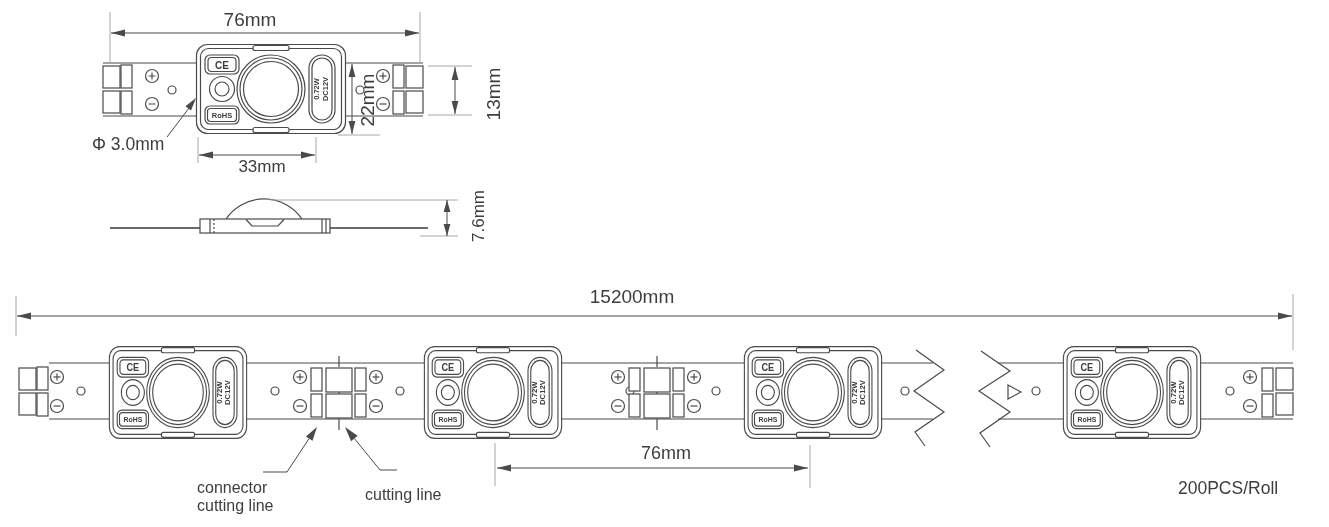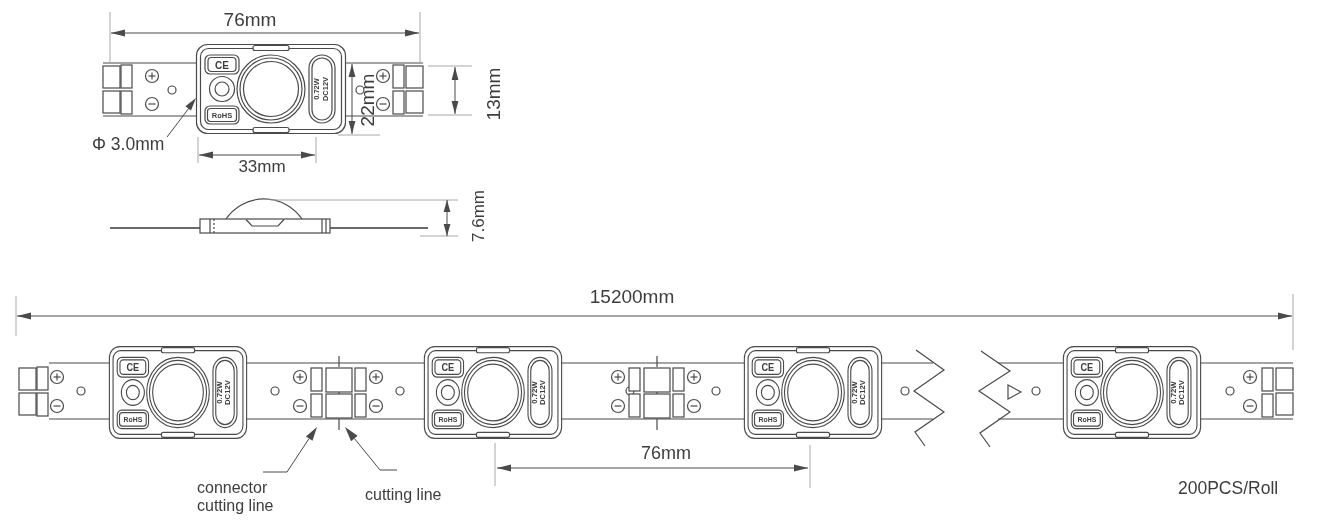--- a/index.html
+++ b/index.html
@@ -1,16 +1,16 @@
 <!DOCTYPE html>
 <html><head>
 <meta charset="utf-8">
 <style>
   html,body{margin:0;padding:0;background:#fff;}
-  .canvas{position:relative;width:1329px;height:527px;background:#fff;overflow:hidden;}
+  .canvas{position:relative;width:1329px;height:527px;background:#fff;overflow:hidden;border-radius:13px;}
   svg{display:block;}
   svg text{font-family:"Liberation Sans","DejaVu Sans",sans-serif;fill:#3d3d3d;}
   .geo{stroke:#4a4a4a;stroke-width:1.2;fill:none;}
   .geow{stroke:#4a4a4a;stroke-width:1.2;fill:#fff;}
   .dim{stroke:#4a4a4a;stroke-width:1;fill:none;}
   .arr{fill:#4a4a4a;stroke:none;}
   .ext{stroke:#a8a8a8;stroke-width:1;fill:none;}
   .wire{stroke:#6a6a6a;stroke-width:2.2;fill:none;}
 </style>
 </head>

